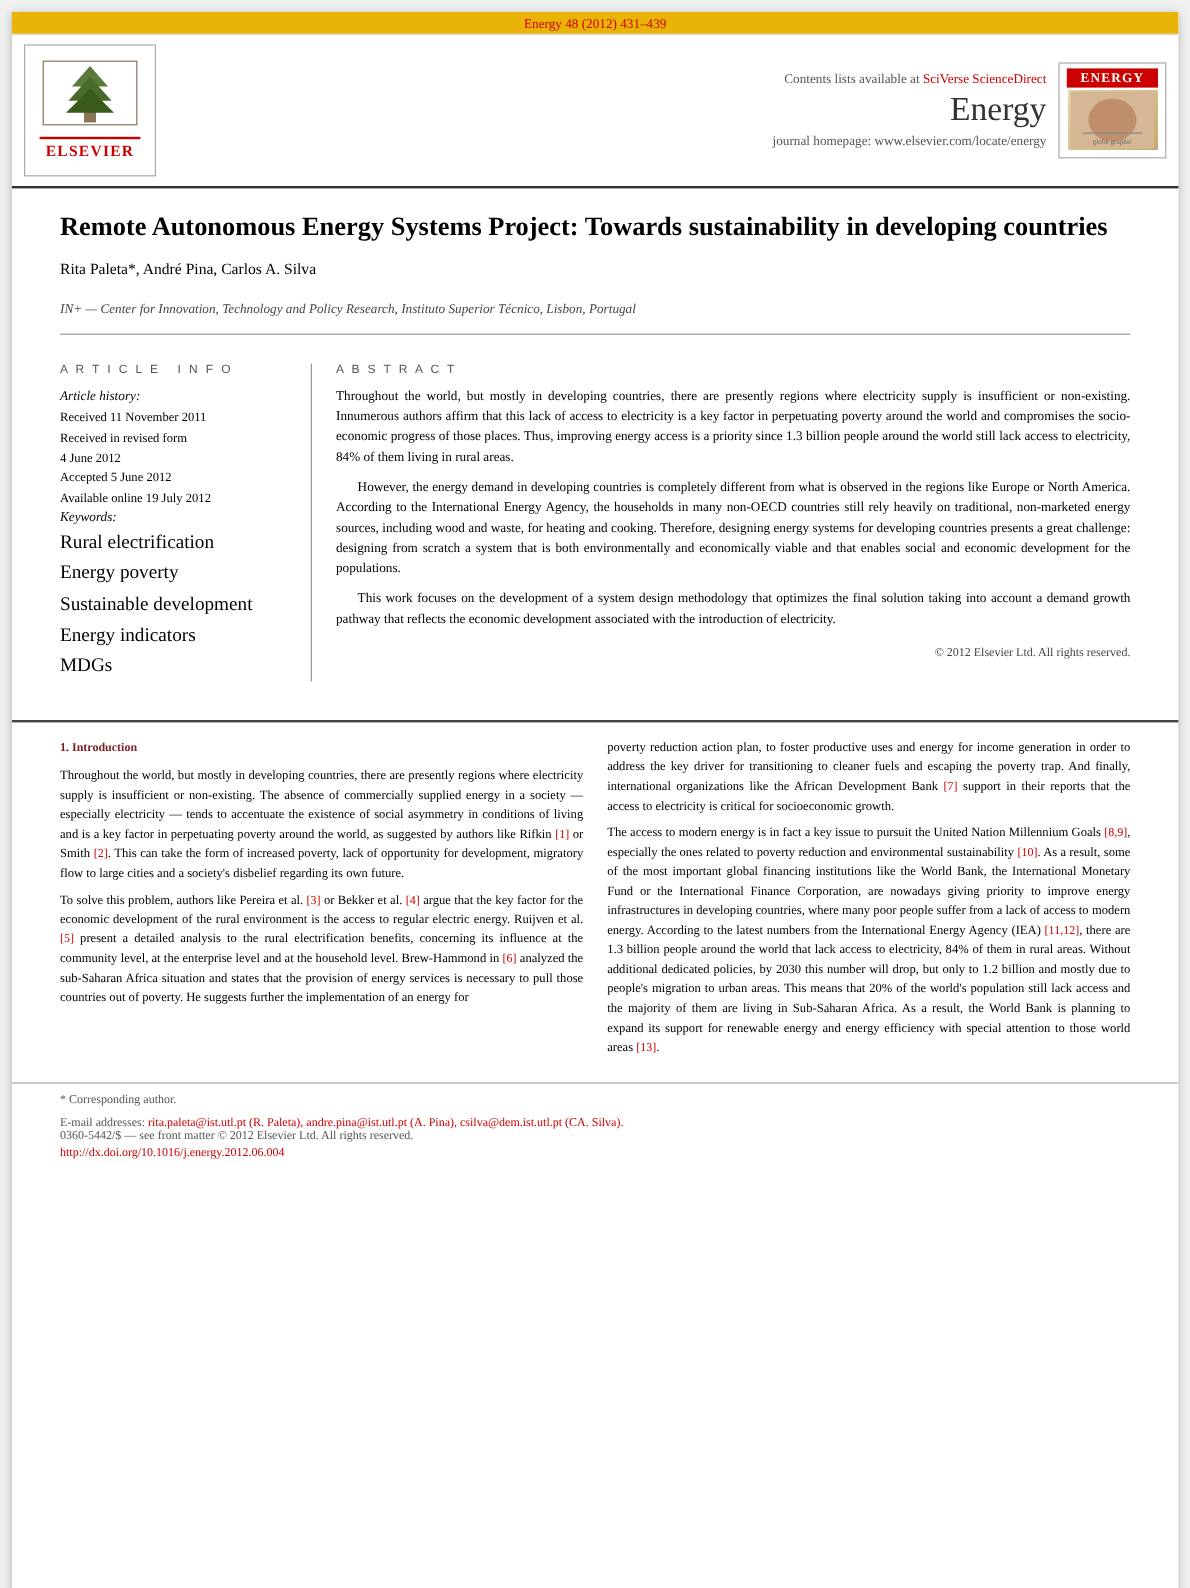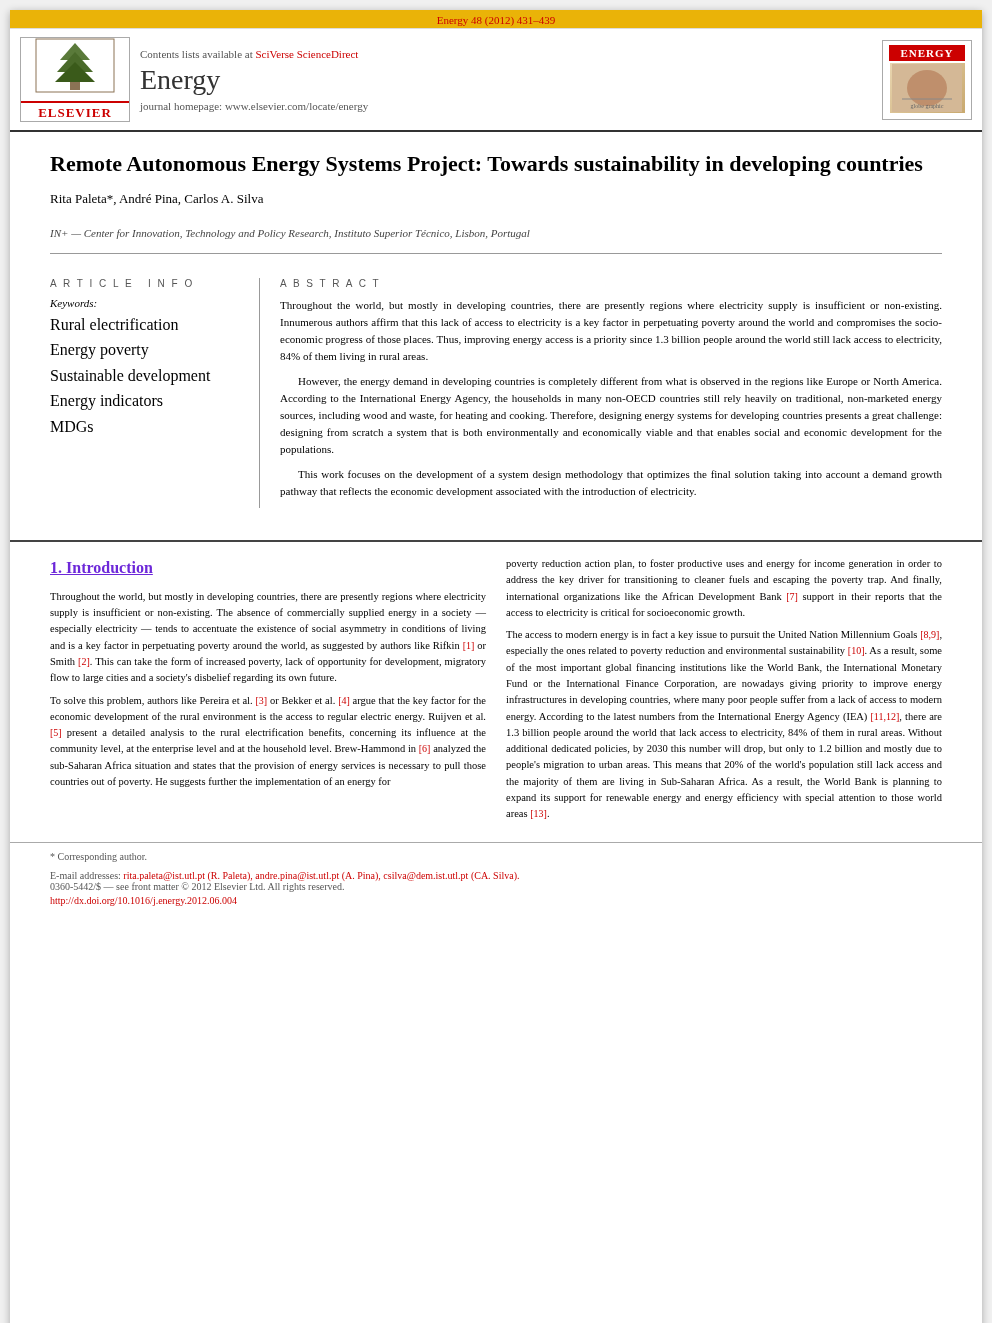--- a/index.html
+++ b/index.html
@@ -33,41 +33,41 @@
       border-bottom: 2px solid #333;
       padding: 8px 10px;
     }
     .elsevier-logo {
       width: 110px;
       flex-shrink: 0;
       margin-right: 10px;
     }
     .elsevier-logo-inner {
       border: 1px solid #aaa;
-      padding: 0;
+      padding: 12px;
       text-align: center;
     }
     .elsevier-tree {
       width: 80px;
       height: 55px;
       margin: 0 auto 2px;
     }
     .elsevier-text {
       font-size: 13px;
       font-weight: bold;
       color: #c00;
       letter-spacing: 1px;
       text-align: center;
       border-top: 2px solid #c00;
       padding-top: 2px;
       margin-top: 2px;
     }
     .journal-center {
       flex: 1;
-      text-align: left;
+      text-align: right;
     }
     .journal-center .sciverse-line {
       font-size: 11px;
       color: #555;
       margin-bottom: 4px;
     }
     .journal-name-big {
       font-size: 28px;
       font-weight: normal;
       color: #333;
@@ -210,25 +210,24 @@
       border-top: 2px solid #444;
     }
     .body-col {
       flex: 1;
       font-size: 10.5px;
       line-height: 1.55;
       color: #000;
       text-align: justify;
     }
     .section-title {
-      font-size: 16px;
+      font-size: 10px;
       font-weight: bold;
-      color: #6d28d9;
+      color: #7f1d1d;
       margin-bottom: 8px;
-      text-decoration: underline;
     }
     .body-col p {
       margin-bottom: 6px;
     }
     .body-col .ref {
       color: #c00;
       font-size: 10px;
     }
     
     .article-footer {
@@ -310,40 +309,49 @@
       <span>Rita Paleta*, André Pina, Carlos A. Silva</span>
     </div>
 
     <div class="affiliation">IN+ — Center for Innovation, Technology and Policy Research, Instituto Superior Técnico, Lisbon, Portugal</div>
 
     <div class="two-col">
 
       <div class="col-left">
         <div class="section-header">A R T I C L E &nbsp; I N F O</div>
 
+        <div class="article-info-block">
+          <div class="info-heading">Article history:</div>
+          <div class="info-row">Received 11 November 2011</div>
+          <div class="info-row">Received in revised form</div>
+          <div class="info-row">4 June 2012</div>
+          <div class="info-row">Accepted 5 June 2012</div>
+          <div class="info-row">Available online 19 July 2012</div>
+        </div>
 
         <div class="keywords-block">
           <div class="info-heading">Keywords:</div>
           <div class="keyword-item">Rural electrification</div>
           <div class="keyword-item">Energy poverty</div>
           <div class="keyword-item">Sustainable development</div>
           <div class="keyword-item">Energy indicators</div>
           <div class="keyword-item">MDGs</div>
         </div>
       </div>
 
       <div class="col-right">
         <div class="section-header">A B S T R A C T</div>
 
         <div class="abstract-text">
           <p>Throughout the world, but mostly in developing countries, there are presently regions where electricity supply is insufficient or non-existing. Innumerous authors affirm that this lack of access to electricity is a key factor in perpetuating poverty around the world and compromises the socio-economic progress of those places. Thus, improving energy access is a priority since 1.3 billion people around the world still lack access to electricity, 84% of them living in rural areas.</p>
           <p>However, the energy demand in developing countries is completely different from what is observed in the regions like Europe or North America. According to the International Energy Agency, the households in many non-OECD countries still rely heavily on traditional, non-marketed energy sources, including wood and waste, for heating and cooking. Therefore, designing energy systems for developing countries presents a great challenge: designing from scratch a system that is both environmentally and economically viable and that enables social and economic development for the populations.</p>
           <p>This work focuses on the development of a system design methodology that optimizes the final solution taking into account a demand growth pathway that reflects the economic development associated with the introduction of electricity.</p>
         </div>
 
+        <div class="copyright-line">© 2012 Elsevier Ltd. All rights reserved.</div>
       </div>
 
     </div>
   </div>
 
   <div class="body-two-col">
 
     <div class="body-col">
       <div class="section-title">1. Introduction</div>
 

